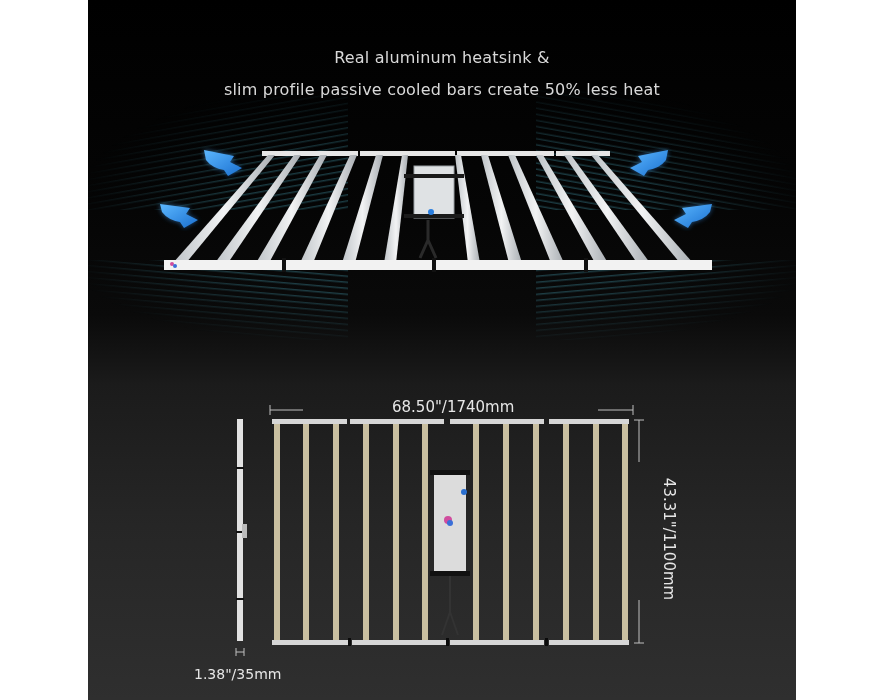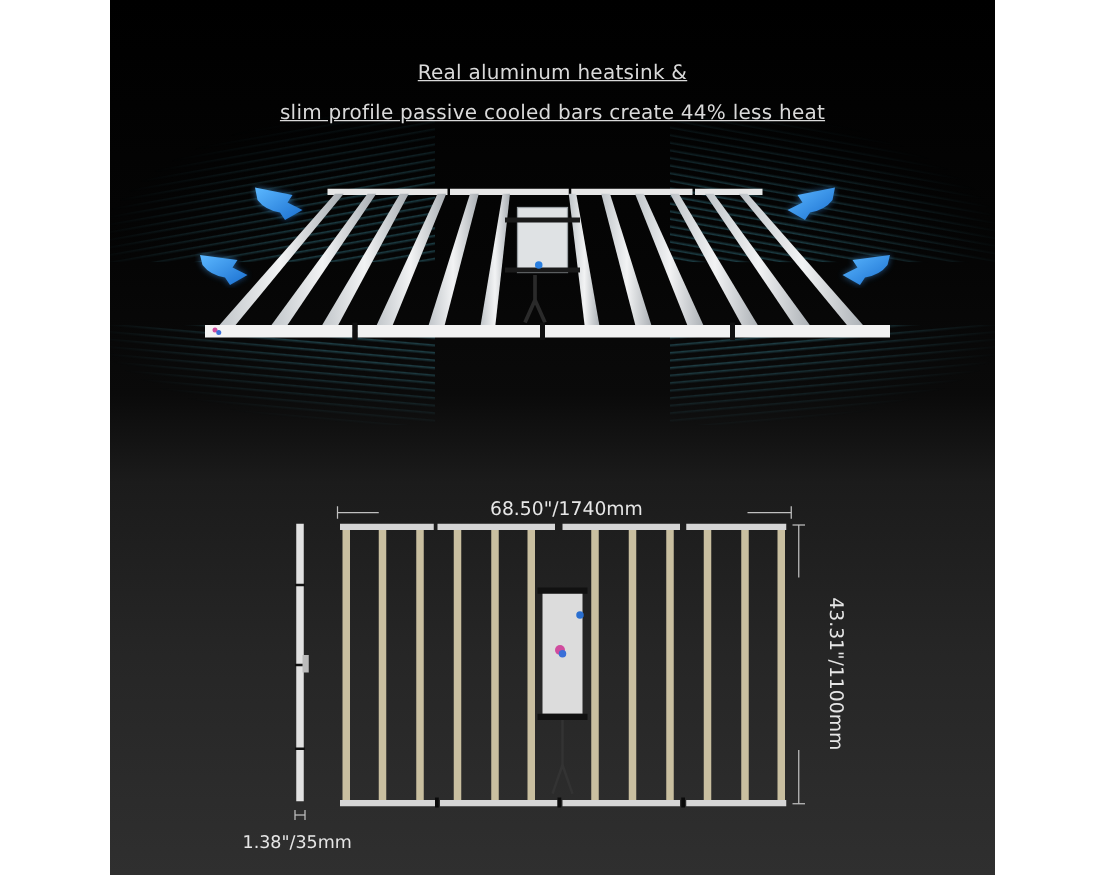--- a/index.html
+++ b/index.html
@@ -1,19 +1,19 @@
 <!DOCTYPE html>
 <html><head>
 <meta charset="utf-8">
 <style>
   html,body{margin:0;padding:0;background:#ffffff;}
   body{width:885px;height:700px;position:relative;overflow:hidden;font-family:"DejaVu Sans","Liberation Sans",sans-serif;}
   .panel{position:absolute;left:88px;top:0;width:708px;height:700px;
     background:linear-gradient(180deg,#000000 0%,#050505 30%,#0a0a0a 45%,#1b1b1b 55%,#262626 75%,#2f2f2f 100%);overflow:hidden;}
-  .headline{position:absolute;left:0;width:708px;text-align:center;color:#d9d9d9;font-size:16px;letter-spacing:0.2px;text-decoration:underline;}
+  .headline{position:absolute;left:0;width:708px;text-align:center;color:#d9d9d9;font-size:16px;letter-spacing:0.2px;}
   .h1{top:48px;}
   .h2{top:80px;}
   
   .waves{position:absolute;width:260px;height:120px;}
   .waves.tl{left:0;top:90px;background:repeating-linear-gradient(170deg,rgba(60,140,160,0.0) 0px,rgba(60,140,160,0.0) 3px,rgba(70,160,180,0.35) 4px,rgba(60,140,160,0) 6px);
     -webkit-mask:radial-gradient(ellipse at 100% 100%,#000 30%,transparent 75%);mask:radial-gradient(ellipse at 100% 100%,#000 30%,transparent 75%);}
   .waves.tr{right:0;top:90px;background:repeating-linear-gradient(10deg,rgba(60,140,160,0) 0px,rgba(60,140,160,0) 3px,rgba(70,160,180,0.35) 4px,rgba(60,140,160,0) 6px);
     -webkit-mask:radial-gradient(ellipse at 0% 100%,#000 30%,transparent 75%);mask:radial-gradient(ellipse at 0% 100%,#000 30%,transparent 75%);}
   .waves.bl{left:0;top:260px;height:80px;background:repeating-linear-gradient(185deg,rgba(60,140,160,0) 0px,rgba(60,140,160,0) 3px,rgba(70,160,180,0.35) 4px,rgba(60,140,160,0) 6px);
     -webkit-mask:radial-gradient(ellipse at 100% 0%,#000 30%,transparent 75%);mask:radial-gradient(ellipse at 100% 0%,#000 30%,transparent 75%);}
@@ -29,21 +29,21 @@
 <body>
 
 <div class="panel">
 
   <div class="waves tl"></div>
   <div class="waves tr"></div>
   <div class="waves bl"></div>
   <div class="waves br"></div>
 
   <div class="headline h1">Real aluminum heatsink &amp;</div>
-  <div class="headline h2">slim profile passive cooled bars create 44% less heat</div>
+  <div class="headline h2">slim profile passive cooled bars create 50% less heat</div>
 
   <svg class="fixture3d" width="708" height="700" viewBox="0 0 708 700">
     <defs>
       <linearGradient id="barg" x1="0" x2="1">
         <stop offset="0" stop-color="#bfc4c8"></stop>
         <stop offset="0.5" stop-color="#f2f3f4"></stop>
         <stop offset="1" stop-color="#a9aeb3"></stop>
       </linearGradient>
       <linearGradient id="arrowg" x1="0" x2="1" y1="0" y2="1">
         <stop offset="0" stop-color="#5cb8ff"></stop>

